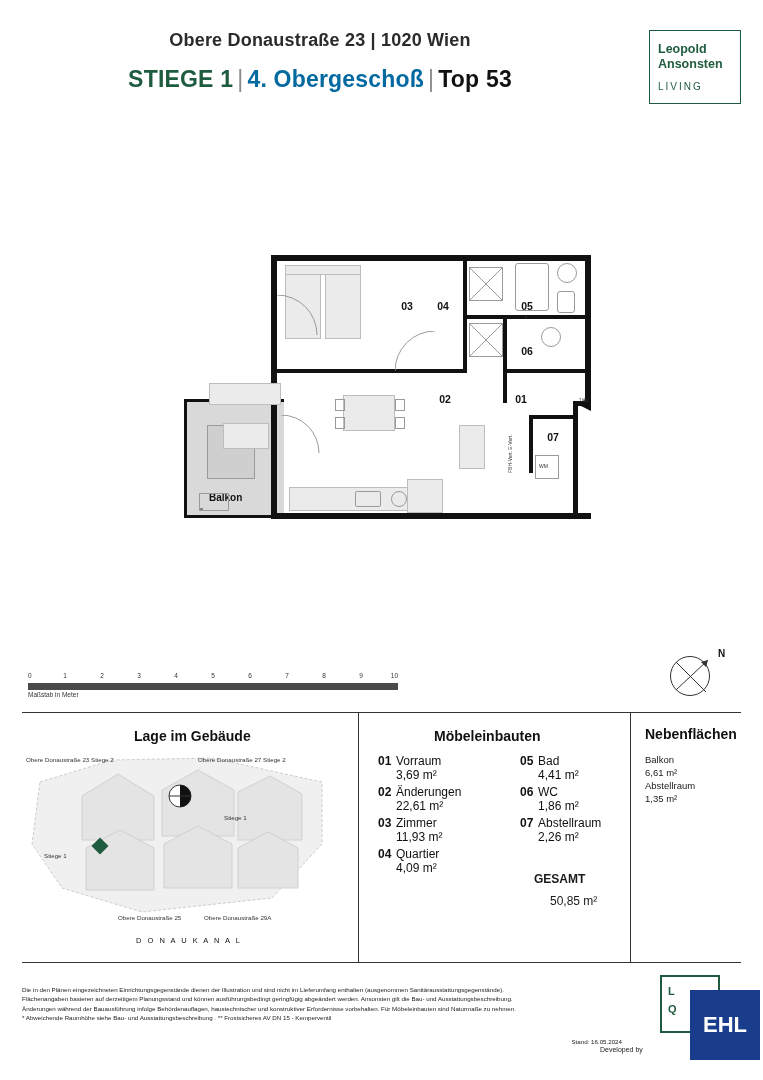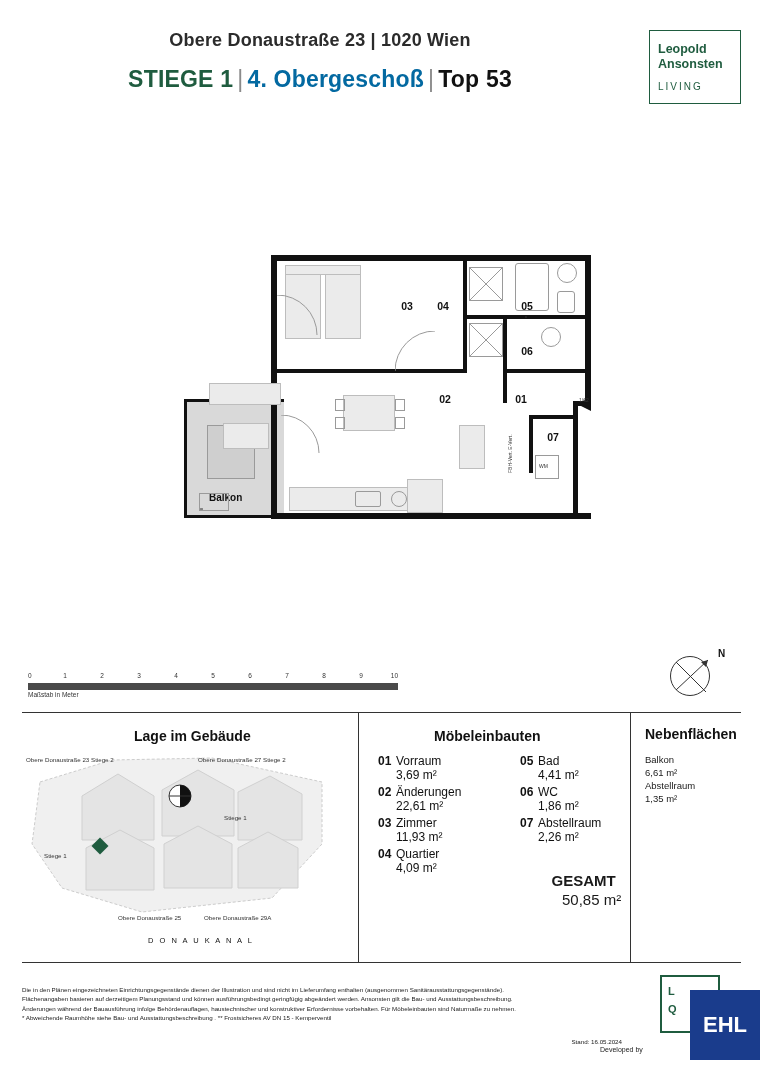--- a/index.html
+++ b/index.html
@@ -81,23 +81,23 @@
   .sm-bottom { position:absolute; font-size:7.5px; letter-spacing:2px; color:#111; font-weight:normal; }
   .sm-marker { position:absolute; width:12px; height:12px; background:#1f5c3f; transform:rotate(45deg); }
 
   
   .areas { position:absolute; left:372px; top:726px; width:260px; }
   .area-col { position:absolute; top:28px; font-size:12px; color:#111; }
   .area-item { margin-bottom:3px; }
   .area-item .num { font-weight:bold; display:inline-block; width:18px; }
   .area-item .nm { font-weight:normal; }
   .area-item .val { display:block; margin-left:18px; }
-  .gesamt { position:absolute; left:174px; top:146px; font-size:15px;text-align:center; }
+  .gesamt { position:absolute; left:162px; top:146px; font-size:12px; }
   .gesamt .g1 { font-weight:bold; }
-  .gesamt .g2 { margin-top:2px;padding-left:16px; }
+  .gesamt .g2 { margin-top:8px;padding-left:16px; }
 
   .neben { position:absolute; left:645px; top:726px; width:110px; font-size:9.5px; }
   .neben .n-item { margin-bottom:2px; }
 
   
   .footer { position:absolute; left:22px; top:985px; width:600px; font-size:6.2px; line-height:1.5; color:#222; }
   .stand { position:absolute; right:0; top:52px; font-size:6.2px; color:#222; }
   .dev { position:absolute; left:600px; top:1046px; font-size:7px; color:#222; }
   .lq-foot { position:absolute; left:660px; top:975px; width:60px; height:58px; border:2px solid #1f5c3f; }
   .lq-foot .txt { position:absolute; left:6px; top:8px; font-size:11px; font-weight:bold; color:#1f5c3f; line-height:1.2; }
@@ -261,21 +261,21 @@
       <path d="M158 37 A11 11 0 0 1 158 59 Z" fill="#111"></path>
       <line x1="147" y1="48" x2="169" y2="48" stroke="#333" stroke-width="1"></line>
     </svg>
     <div class="sm-marker" style="left:72px; top:92px;"></div>
     <div class="sm-label" style="left:4px; top:8px;">Obere Donaustraße 23 Stiege 2</div>
     <div class="sm-label" style="left:176px; top:8px;">Obere Donaustraße 27 Stiege 2</div>
     <div class="sm-label" style="left:202px; top:66px;">Stiege 1</div>
     <div class="sm-label" style="left:22px; top:104px;">Stiege 1</div>
     <div class="sm-label" style="left:96px; top:166px;">Obere Donaustraße 25</div>
     <div class="sm-label" style="left:182px; top:166px;">Obere Donaustraße 29A</div>
-    <div class="sm-bottom" style="left:126px; top:188px;">D O N A U K A N A L</div>
+    <div class="sm-bottom" style="left:114px; top:188px;">D O N A U K A N A L</div>
   </div>
 
   <div class="areas">
     <div class="sec-title" style="left:62px; top:2px;">Möbeleinbauten</div>
 
     <div class="area-col" style="left:6px;">
       <div class="area-item">
         <span class="num">01</span><span class="nm">Vorraum</span>
         <span class="val">3,69 m²</span>
       </div>

